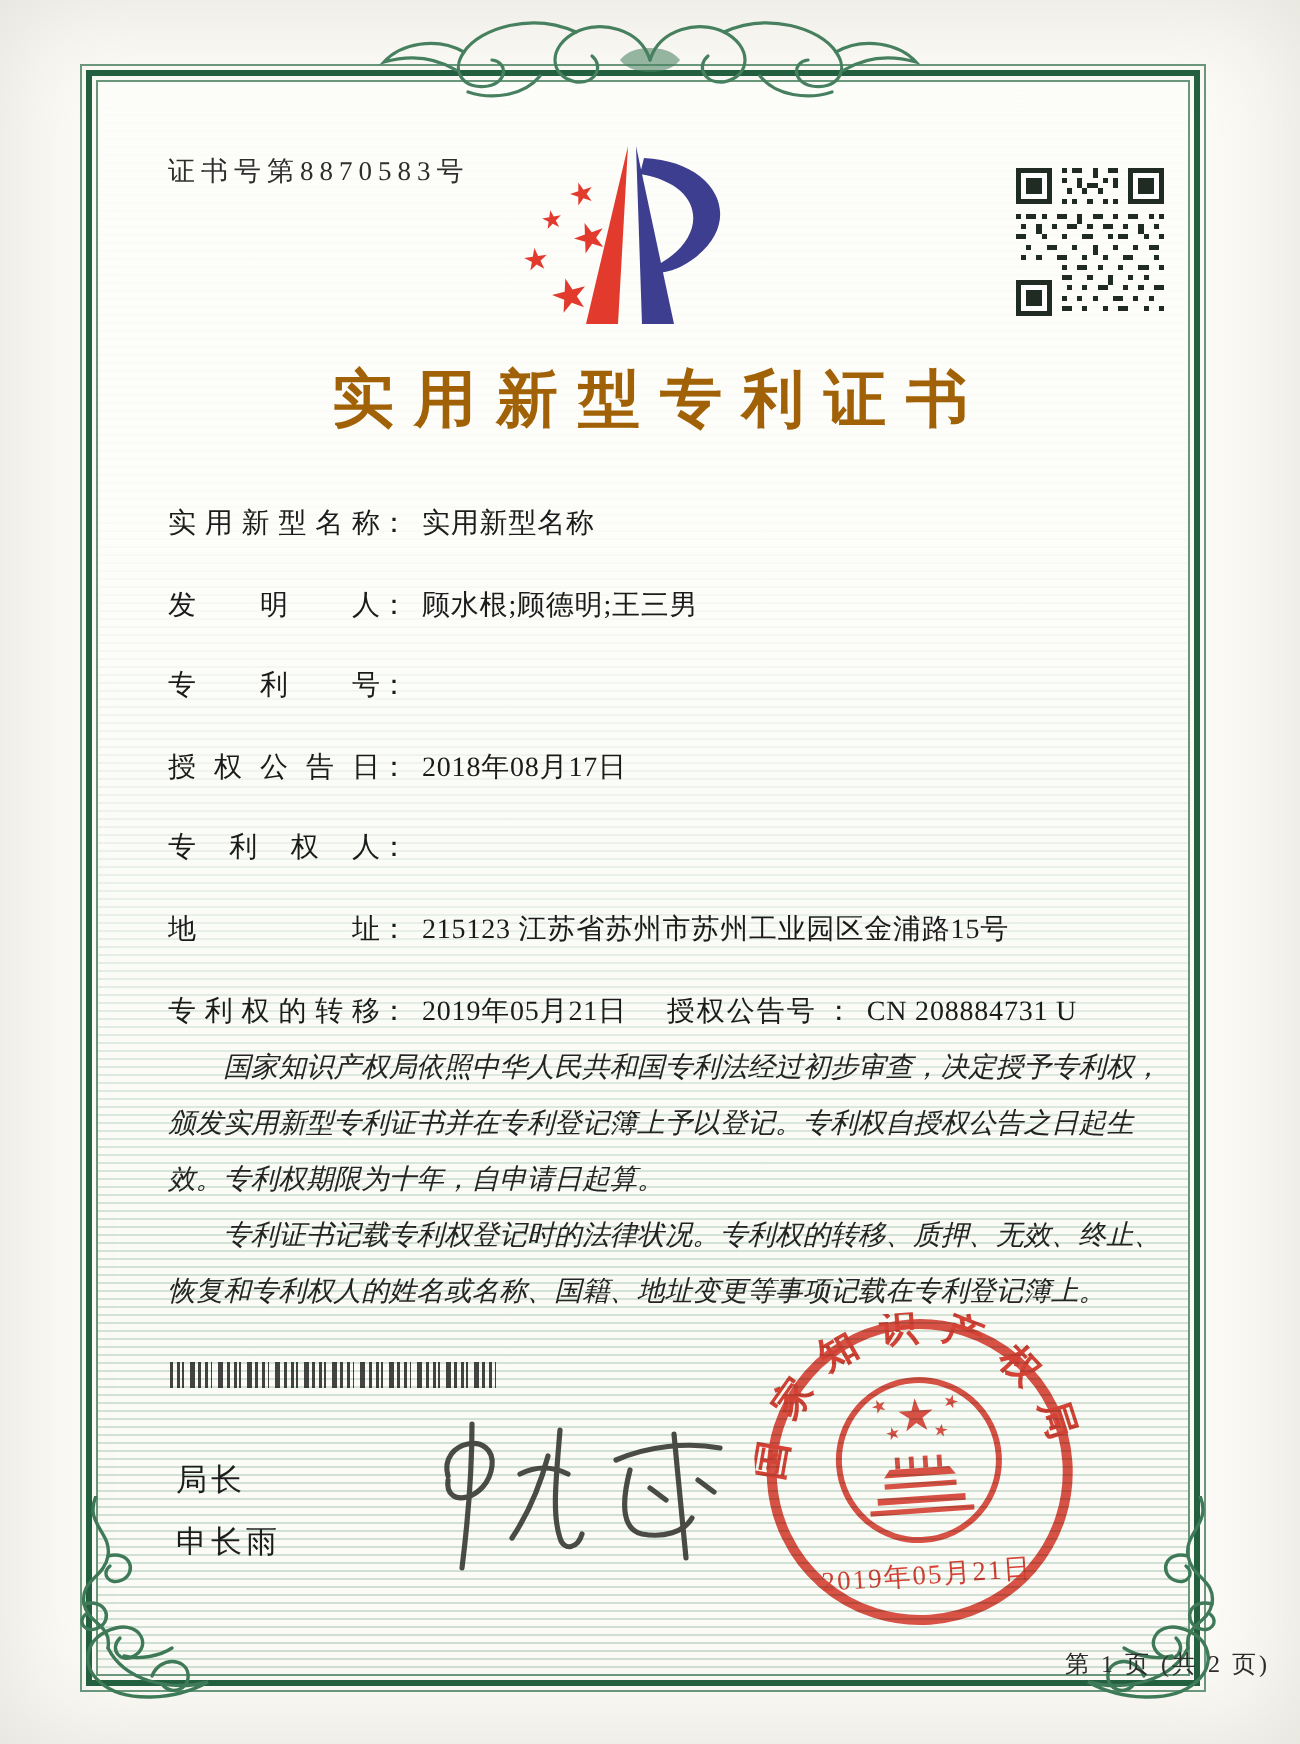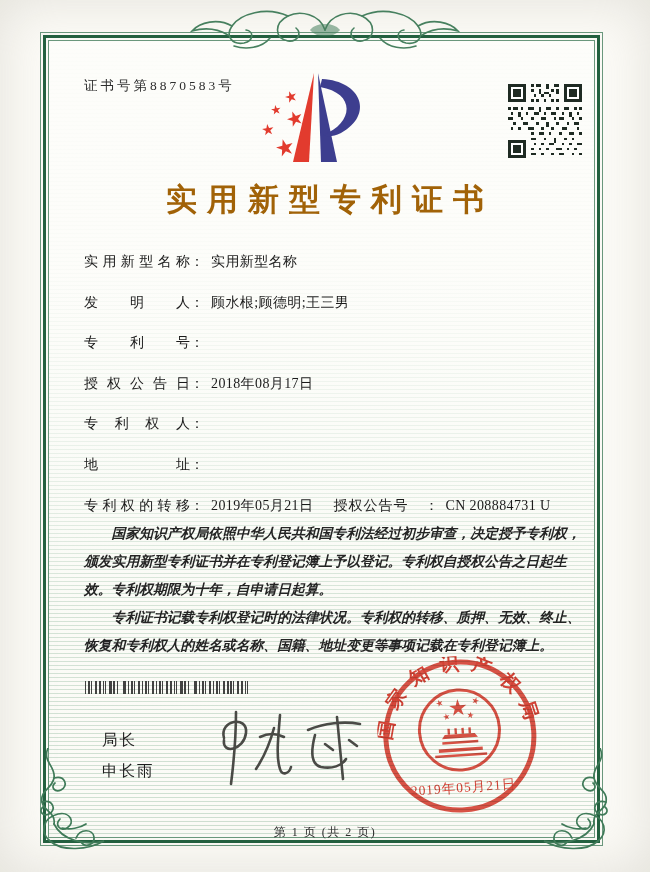--- a/index.html
+++ b/index.html
@@ -28,36 +28,36 @@
   .qr{position:absolute;left:508px;top:84px;width:74px;height:74px;}
   .title{position:absolute;left:0;right:0;top:179px;text-align:center;
     font-size:31px;font-weight:700;letter-spacing:10px;padding-left:10px;color:#a16207;}
   
   .fields{position:absolute;left:84px;top:253px;width:500px;}
   .field-row{display:flex;align-items:baseline;margin-bottom:22.6px;font-size:14px;color:#1b1b1b;white-space:nowrap;}
   .field-label{display:inline-block;width:106px;text-align:justify;text-align-last:justify;text-justify:inter-character;}
   .field-colon{margin-right:7px;}
   .field-value{letter-spacing:0.4px;}
   .grant-pair{margin-left:20px;display:flex;align-items:baseline;}
-  .grant-pair .field-label2{margin-right:16px;letter-spacing:1px;}
+  .grant-pair .field-label2{margin-right:4px;letter-spacing:1px;}
   
   .body-text{position:absolute;left:84px;top:520px;width:500px;font-size:13.8px;
     line-height:28px;color:#242424;font-style:italic;}
-  .body-text p{margin:0;text-indent:2em;font-weight:bold;}
+  .body-text p{margin:0;text-indent:2em;}
   
   .barcode{position:absolute;left:85px;top:681px;width:166px;height:13px;opacity:.85;background:
     repeating-linear-gradient(90deg,#232323 0 1.5px,transparent 1.5px 3.5px,
       #232323 3.5px 5px,transparent 5px 6.2px,#232323 6.2px 7px,transparent 7px 10px,
       #232323 10px 12.5px,transparent 12.5px 14.2px);}
   .sig-block{position:absolute;left:88px;top:730px;font-size:15.5px;color:#1d1d1d;letter-spacing:2px;}
-  .sig-block div{margin-bottom:10px;margin-left:14px;}
+  .sig-block div{margin-bottom:10px;}
   .signature{position:absolute;left:196px;top:700px;width:178px;height:94px;opacity:.88;}
   .seal{position:absolute;left:378px;top:656px;width:164px;height:164px;
     mix-blend-mode:multiply;opacity:.95;transform:rotate(-4deg);}
-  .footer{position:absolute;left:0;right:0;top:824px;text-align:center;
+  .footer{position:absolute;left:0;right:15px;top:824px;text-align:right;
     font-size:12px;color:#2c2c2c;letter-spacing:1.5px;}
 </style>
 </head>
 <body>
 
 <div class="photo">
 
   <div class="frame">
     <div class="guilloche"></div>
     <div class="line-outer"></div>
@@ -154,20 +154,21 @@
         <span class="field-colon">：</span>
       <span class="field-value">2018年08月17日</span>
     </div>
     <div class="field-row">
       <span class="field-label">专 利 权 人</span>
         <span class="field-colon">：</span>
     </div>
     <div class="field-row">
       <span class="field-label">地 址</span>
         <span class="field-colon">：</span>
+      <span class="field-value">215123 江苏省苏州市苏州工业园区金浦路15号</span>
     </div>
     <div class="field-row">
       <span class="field-label">专利权的转移</span>
         <span class="field-colon">：</span>
       <span class="field-value">2019年05月21日</span>
       <span class="grant-pair">
         <span class="field-label2">授权公告号</span>
           <span class="field-colon">：</span>
         <span class="field-value">CN 208884731 U</span>
       </span>

